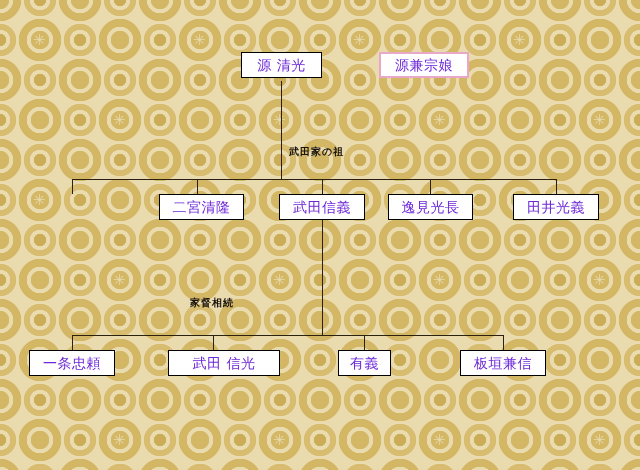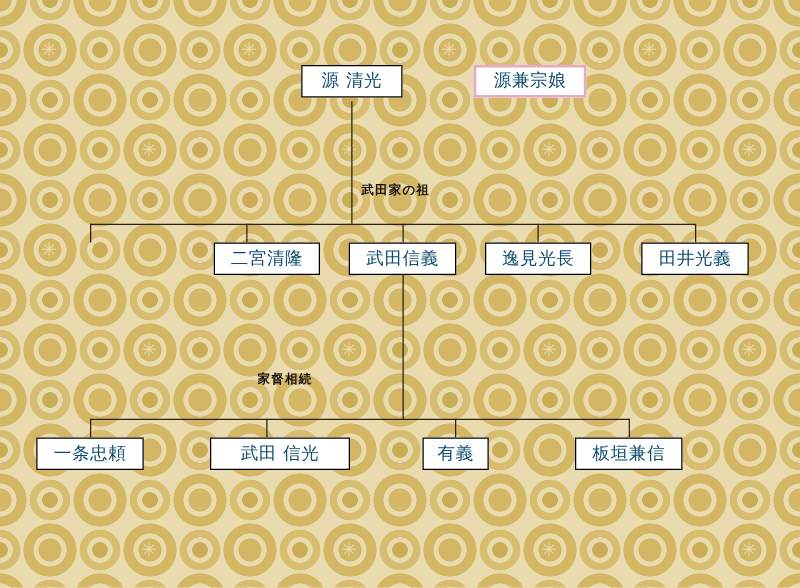--- a/index.html
+++ b/index.html
@@ -70,21 +70,21 @@
   
   .node {
     position: absolute;
     background: #ffffff;
     border: 1px solid #000000;
     box-sizing: border-box;
     height: 26px;
     line-height: 24px;
     text-align: center;
     font-size: 14px;
-    color: #0c4a6e;
+    color: #6d28d9;
     letter-spacing: 0.5px;
     white-space: nowrap;
     font-family: "DejaVu Sans", "Liberation Sans", sans-serif;
   }
   .node.accent {
     border-color: #e8a8c8;
     border-width: 2px;
     line-height: 22px;
   }
 
@@ -148,29 +148,29 @@
   <div class="line v" style="left:364px; top:335px; height:15px;"></div>
   <div class="line v" style="left:503px; top:335px; height:15px;"></div>
 
   <div class="node" style="left:241px; top:52px; width:81px;">源 清光</div>
 
   <div class="node accent" style="left:379px; top:52px; width:90px;">源兼宗娘</div>
 
   <div class="annot" style="left:289px; top:145px;">武田家の祖</div>
 
 
-  <div class="node" style="left:171px; top:194px; width:85px;">二宮清隆</div>
+  <div class="node" style="left:159px; top:194px; width:85px;">二宮清隆</div>
 
   <div class="node" style="left:279px; top:194px; width:86px;">武田信義</div>
 
   <div class="node" style="left:388px; top:194px; width:85px;">逸見光長</div>
 
   <div class="node" style="left:513px; top:194px; width:86px;">田井光義</div>
 
-  <div class="annot" style="left:190px; top:296px;margin-left:16px;">家督相続</div>
+  <div class="annot" style="left:190px; top:296px;">家督相続</div>
 
   <div class="node" style="left:29px; top:350px; width:86px;">一条忠頼</div>
 
   <div class="node" style="left:168px; top:350px; width:112px;">武田 信光</div>
 
   <div class="node" style="left:338px; top:350px; width:53px;">有義</div>
 
   <div class="node" style="left:460px; top:350px; width:86px;">板垣兼信</div>
 
 </div>

